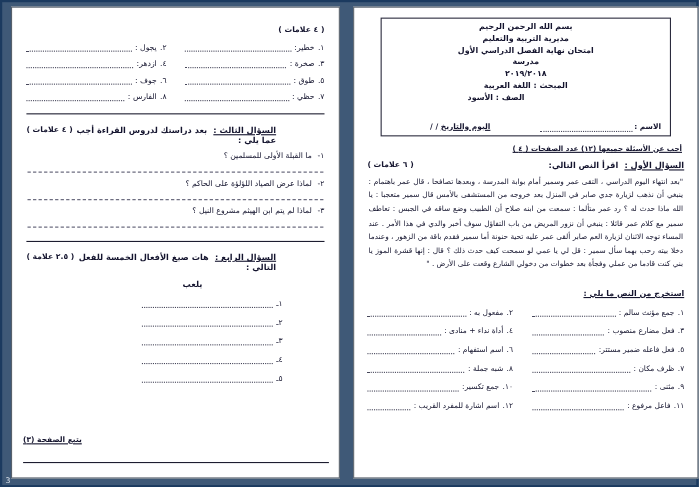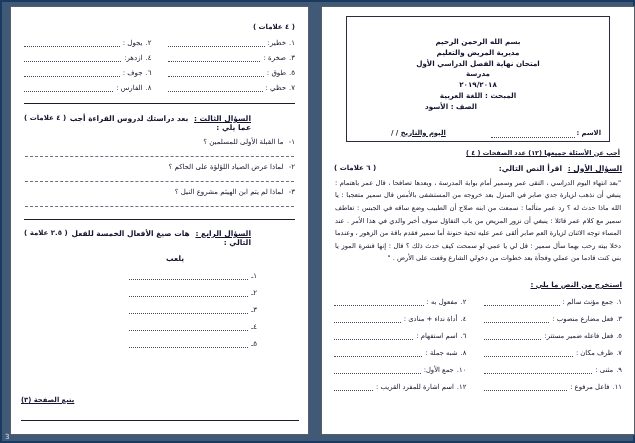--- a/index.html
+++ b/index.html
@@ -38,21 +38,21 @@
   .q3-q .num{margin-left:3px;}
   .ansline{border-bottom:1px dashed #6d6d80;height:10px;margin:0 1px 4px;}
   .verb{text-align:center;font-weight:bold;font-size:7.5px;margin:7px 60px 0 0;width:120px;}
   .q4-rows{margin-top:2px;}
   .q4-row{display:flex;align-items:center;gap:3px;width:128px;margin:9px 38px 0 0;font-size:7px;}
   .hr2{margin:12px 0 9px;}
 
   
   .header-box{
     width:246px;margin:4px auto 0;border:1px solid #2b2b3e;
-    padding:20px 8px 3px;font-weight:bold;font-size:7.2px;line-height:1.5;text-align:center;
+    padding:2px 8px 3px;font-weight:bold;font-size:7.2px;line-height:1.5;text-align:center;
   }
   .header-box .hline{white-space:nowrap;}
   .grade-line{transform:translateX(-27px);}
   .id-row{display:flex;justify-content:space-between;align-items:flex-end;font-size:6.8px;margin-top:3px;}
   .id-name{display:flex;align-items:flex-end;gap:2px;flex:1;max-width:110px;}
   .id-dots{flex:1;border-bottom:1px dotted #46465a;height:6px;}
   .id-date{margin-left:36px;white-space:nowrap;margin-top:12px;}
   .id-date .dlabel{text-decoration:underline;}
   .note{margin:7px 2px 0;font-size:6.5px;font-weight:bold;text-decoration:underline;text-align:right;}
   .q1row{margin-top:7px;}
@@ -205,21 +205,21 @@
 
     <div class="footer">
       <span>يتبع الصفحة (٣)</span>
     </div>
   </div>
 
   <div class="page page-right">
 
     <div class="header-box">
       <div class="hline">بسم الله الرحمن الرحيم</div>
-      <div class="hline">مديرية المريض والتعليم</div>
+      <div class="hline">مديرية التربية والتعليم</div>
       <div class="hline">امتحان نهاية الفصل الدراسي الأول</div>
       <div class="hline">مدرسة</div>
       <div class="hline">٢٠١٩/٢٠١٨</div>
       <div class="hline">المبحث : اللغة العربية</div>
       <div class="hline grade-line">الصف : الأسود</div>
       <div class="id-row">
         <div class="id-name">
           <span>الاسم :</span>
           <span class="id-dots"></span>
         </div>
@@ -295,21 +295,21 @@
         </div>
 
         <div class="extract-item">
           <span>٩.</span>
           <span>مثنى :</span>
           <span class="blank"></span>
         </div>
 
         <div class="extract-item">
           <span>١٠.</span>
-          <span>جمع الأول:</span>
+          <span>جمع تكسير:</span>
           <span class="blank"></span>
         </div>
 
         <div class="extract-item">
           <span>١١.</span>
           <span>فاعل مرفوع :</span>
           <span class="blank"></span>
         </div>
 
         <div class="extract-item">

